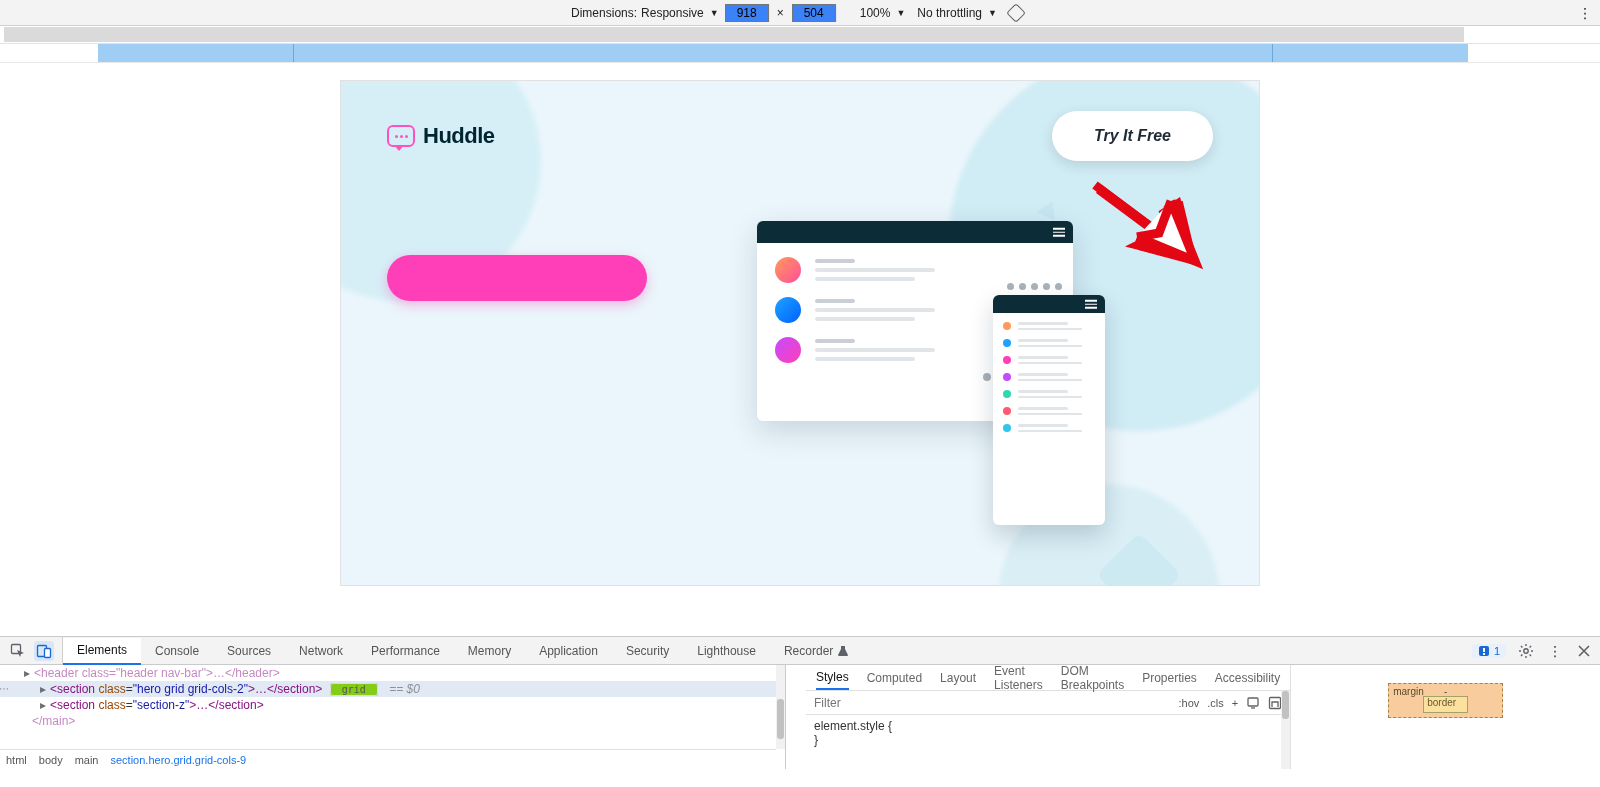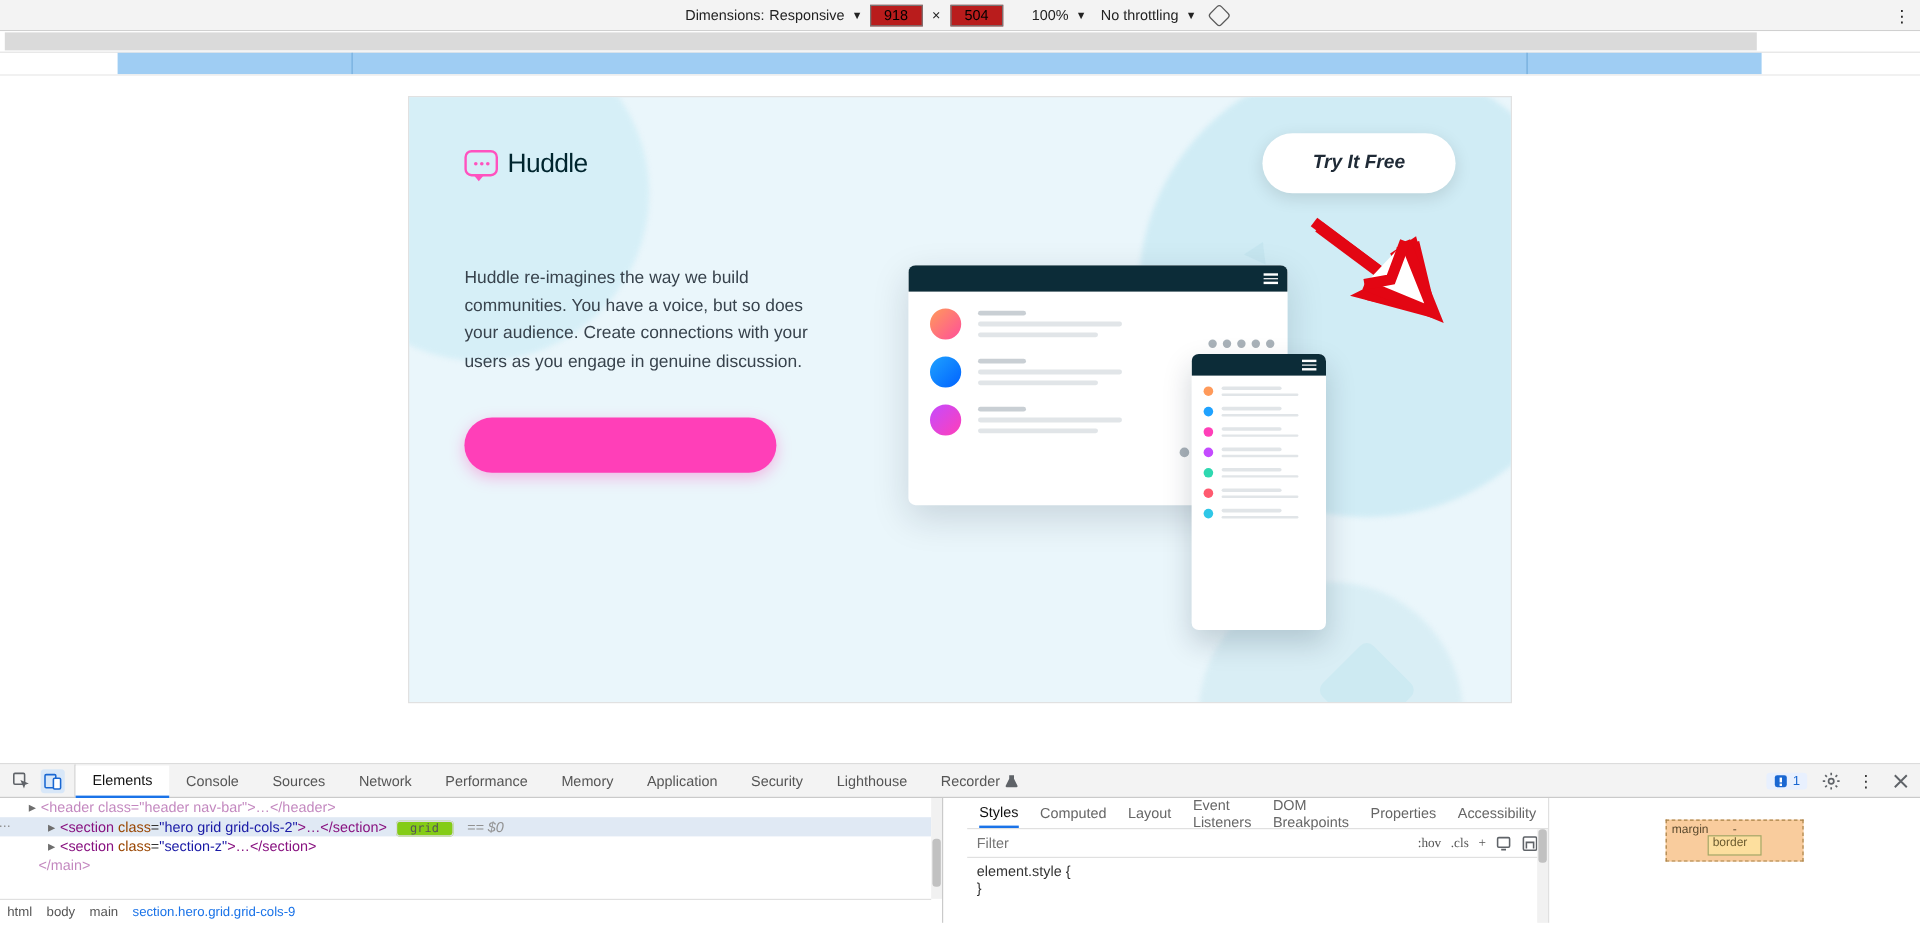--- a/index.html
+++ b/index.html
@@ -23,21 +23,21 @@
   }
   .device-toolbar .right {
     position: absolute; right: 6px; top: 0; bottom: 0;
     display: flex; align-items: center;
   }
   .dim-select { display: flex; align-items: center; gap: 4px; cursor: pointer; }
   .tri { font-size: 9px; margin-left: 2px; }
   .dim-input {
     width: 44px; height: 18px;
     border: 1px solid #767676;
-    background: #b91c1c;
+    background: #3b82f6;
     font-size: 12px; text-align: center;
     padding: 0 2px;
   }
   .dim-x { margin: 0 2px; }
   .kebab { width: 18px; text-align: center; cursor: pointer; font-size: 14px; }
   .rotate-icon {
     width: 14px; height: 14px;
     border: 1.5px solid #5a5a5a;
     border-radius: 3px;
     transform: rotate(45deg);
@@ -125,21 +125,21 @@
     content: "";
     position: absolute;
     bottom: -6px; left: 5px;
     width: 0; height: 0;
     border-left: 5px solid transparent;
     border-right: 5px solid transparent;
     border-top: 6px solid #ff52bf;
   }
   .huddle-dots { display: flex; gap: 2px; }
   .huddle-dots span { width: 3px; height: 3px; background: #ff52bf; border-radius: 50%; }
-  .huddle-word { font-weight: 400; font-size: 22px; color: #00252e; letter-spacing: -0.5px; }
+  .huddle-word { font-weight: 700; font-size: 22px; color: #00252e; letter-spacing: -0.5px; }
   .try-btn {
     background: #fff; color: #1f2a36;
     border: none; border-radius: 999px;
     padding: 16px 42px;
     font-weight: 700; font-size: 16px;
     box-shadow: 0 4px 14px rgba(0,0,0,.12);
     cursor: pointer;
     font-style: italic;
   }
 
@@ -266,21 +266,21 @@
 
   
   .dt-styles { flex: 1; border-left: 1px solid #cacaca; display: flex; min-width: 0; }
   .dt-styles-main { flex: 0 0 470px; display: flex; flex-direction: column; border-right: 1px solid #e0e0e0; position:relative;padding-left:20px; }
   .styles-tabs { height: 26px; display: flex; align-items: center; gap: 18px; padding: 0 10px; border-bottom: 1px solid #e0e0e0; font-size: 12px; }
   .styles-tabs span { color: #666; cursor: pointer; }
   .styles-tabs span.active { color: #111; border-bottom: 2px solid #1a73e8; padding-bottom: 4px; margin-bottom: -5px; }
   .styles-filter { height: 24px; display: flex; align-items: center; border-bottom: 1px solid #e0e0e0; }
   .styles-filter input { flex: 1; border: none; outline: none; padding: 0 8px; font-size: 12px; color: #555; }
   .styles-tools { display: flex; align-items: center; gap: 8px; padding: 0 8px; color: #555; }
-  .styles-tools span { cursor: pointer; font-size: 11px; font-family: Liberation Serif, serif; }
+  .styles-tools span { cursor: pointer; font-size: 11px; font-family: Liberation Sans, sans-serif; }
   .styles-code { padding: 4px 8px; font-family: Consolas, monospace; color: #333; }
   .sel-name { color: #333; }
   .dt-styles-vscroll { position:absolute; right:0; top:26px; bottom:0; width:9px; background:#f1f1f1; }
   .dt-styles-vscroll .thumb { position:absolute; left:1px; right:1px; top:0; height:28px; background:#c1c1c1; border-radius:3px; }
 
   .box-model-pane { flex: 1; padding: 18px 14px; display: flex; align-items: flex-start; justify-content: center; }
   .bm-margin {
     border: 1px dashed #a88147;
     background: #f9cc9d;
     padding: 12px 34px 4px 34px;
@@ -355,21 +355,20 @@
               <span></span>
             </div>
         </div>
         <span class="huddle-word">Huddle</span>
       </div>
       <button class="try-btn">Try It Free</button>
     </div>
 
     <div class="hero-row">
       <div class="hero-left">
-        <p class="hero-body">Huddle re-imagines the way we build communities. You have a voice, but so does your audience. Create connections with your users as you engage in genuine discussion.</p>
         <div class="cta-pill"></div>
       </div>
 
       <div class="hero-right">
         <svg class="arrow-annot" width="140" height="110">
           <defs></defs>
           <g fill="none" stroke="#e30613" stroke-width="10" stroke-linejoin="miter">
             <path d="M20 18 L90 70"></path>
             <path d="M90 70 L60 74 M90 70 L86 40 M60 74 L112 86 L100 36 L86 40" fill="#ffffff"></path>
             <polygon points="60 74, 112 88, 98 34, 86 42, 104 76, 72 68" fill="#fff" stroke="#e30613"></polygon>

